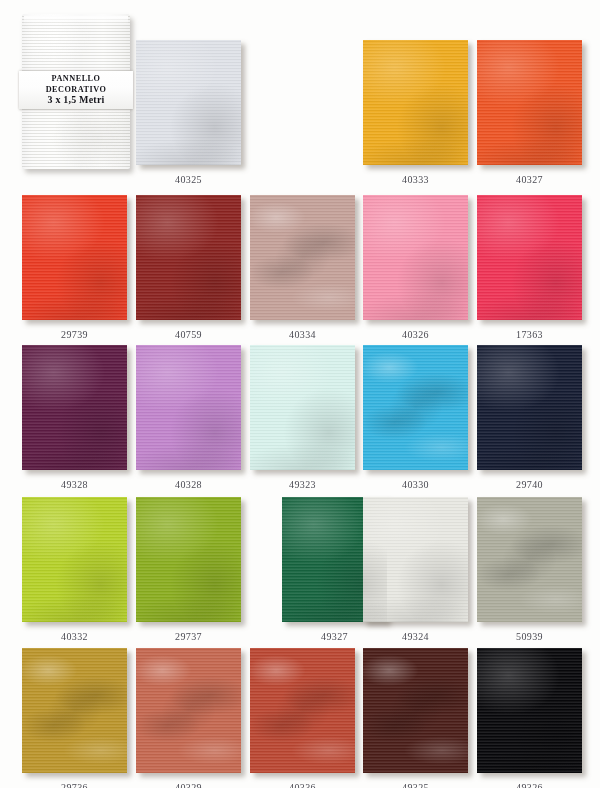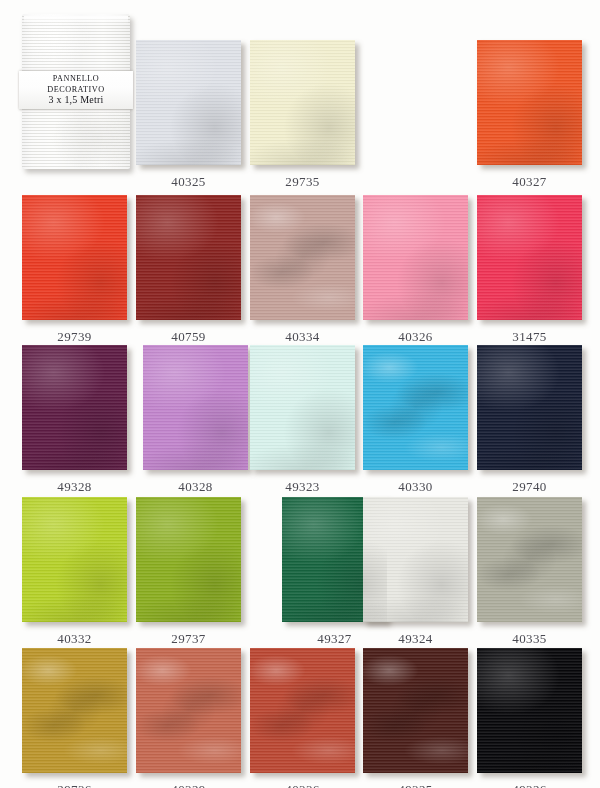--- a/index.html
+++ b/index.html
@@ -78,21 +78,21 @@
       radial-gradient(ellipse 55% 22% at 70% 38%, rgba(0,0,0,0.16), rgba(0,0,0,0) 72%),
       radial-gradient(ellipse 45% 20% at 30% 62%, rgba(0,0,0,0.14), rgba(0,0,0,0) 70%),
       radial-gradient(ellipse 50% 16% at 75% 82%, rgba(255,255,255,0.18), rgba(255,255,255,0) 72%),
       radial-gradient(ellipse 35% 25% at 50% 50%, rgba(0,0,0,0.10), rgba(0,0,0,0) 75%);
   }
 
   .code {
     text-align: center;
     width: 105px;
     margin-top: 9px;
-    font-size: 13px;
+    font-size: 10px;
     color: #4a4a52;
     letter-spacing: 0.4px;
     font-family: "Liberation Serif", serif;
   }
 
   
   .product-photo {
     position: absolute;
     left: 22px;
     top: 14px;
@@ -145,21 +145,21 @@
     background: linear-gradient(to bottom, #ffffff 0%, #fdfdfd 45%, #f0f0ee 100%);
     box-shadow: 0 1px 2px rgba(150,148,142,0.45), 0 -1px 2px rgba(150,148,142,0.25);
     z-index: 4;
     display: flex;
     flex-direction: column;
     align-items: center;
     justify-content: center;
   }
   .band-line {
     font-family: "Liberation Serif", serif;
-    font-weight: normal;
+    font-weight: bold;
     color: #16161c;
     font-size: 8.2px;
     line-height: 10.5px;
     letter-spacing: 0.5px;
     text-align: right;
     white-space: nowrap;
   }
   .band-line.size {
     font-size: 10px;
     letter-spacing: 0.2px;
@@ -178,23 +178,23 @@
       <div class="band-line">DECORATIVO</div>
       <div class="band-line size">3 x 1,5 Metri</div>
     </div>
   </div>
 
   <div class="grid" id="swatch-grid">
       <div class="cell" style="left: 136px; top: 40px;">
         <div class="swatch" style="background: rgb(223, 226, 232);"></div>
         <div class="code">40325</div>
       </div>
-      <div class="cell" style="left: 250px; top: 40px;">
-        <div class="swatch" style="background: rgb(242, 239, 207);"></div>
-        <div class="code">29735</div>
+      <div class="cell" style="left: 363px; top: 40px;">
+        <div class="swatch" style="background: rgb(238, 171, 30);"></div>
+        <div class="code">40333</div>
       </div>
       <div class="cell" style="left: 477px; top: 40px;">
         <div class="swatch" style="background: rgb(237, 84, 36);"></div>
         <div class="code">40327</div>
       </div>
       <div class="cell" style="left: 22px; top: 195px;">
         <div class="swatch" style="background: rgb(234, 58, 34);"></div>
         <div class="code">29739</div>
       </div>
       <div class="cell" style="left: 136px; top: 195px;">
@@ -204,27 +204,27 @@
       <div class="cell" style="left: 250px; top: 195px;">
         <div class="swatch grainy" style="background: rgb(196, 161, 153);"></div>
         <div class="code">40334</div>
       </div>
       <div class="cell" style="left: 363px; top: 195px;">
         <div class="swatch" style="background: rgb(247, 146, 173);"></div>
         <div class="code">40326</div>
       </div>
       <div class="cell" style="left: 477px; top: 195px;">
         <div class="swatch" style="background: rgb(239, 51, 85);"></div>
-        <div class="code">31475</div>
+        <div class="code">17363</div>
       </div>
       <div class="cell" style="left: 22px; top: 345px;">
         <div class="swatch" style="background: rgb(93, 27, 67);"></div>
         <div class="code">49328</div>
       </div>
-      <div class="cell" style="left: 136px; top: 345px; margin-left: 7px;">
+      <div class="cell" style="left: 136px; top: 345px;">
         <div class="swatch" style="background: rgb(193, 132, 204);"></div>
         <div class="code">40328</div>
       </div>
       <div class="cell" style="left: 250px; top: 345px;">
         <div class="swatch" style="background: rgb(216, 242, 236);"></div>
         <div class="code">49323</div>
       </div>
       <div class="cell" style="left: 363px; top: 345px;">
         <div class="swatch grainy" style="background: rgb(53, 180, 224);"></div>
         <div class="code">40330</div>
@@ -244,21 +244,21 @@
       <div class="cell" style="left: 250px; top: 497px; margin-left: 32px;">
         <div class="swatch" style="background: rgb(22, 100, 63);"></div>
         <div class="code">49327</div>
       </div>
       <div class="cell" style="left: 363px; top: 497px;">
         <div class="swatch" style="background: rgb(232, 232, 226);"></div>
         <div class="code">49324</div>
       </div>
       <div class="cell" style="left: 477px; top: 497px;">
         <div class="swatch grainy" style="background: rgb(173, 173, 157);"></div>
-        <div class="code">40335</div>
+        <div class="code">50939</div>
       </div>
       <div class="cell" style="left: 22px; top: 648px;">
         <div class="swatch grainy" style="background: rgb(187, 149, 43);"></div>
         <div class="code">29736</div>
       </div>
       <div class="cell" style="left: 136px; top: 648px;">
         <div class="swatch grainy" style="background: rgb(196, 103, 79);"></div>
         <div class="code">40329</div>
       </div>
       <div class="cell" style="left: 250px; top: 648px;">

